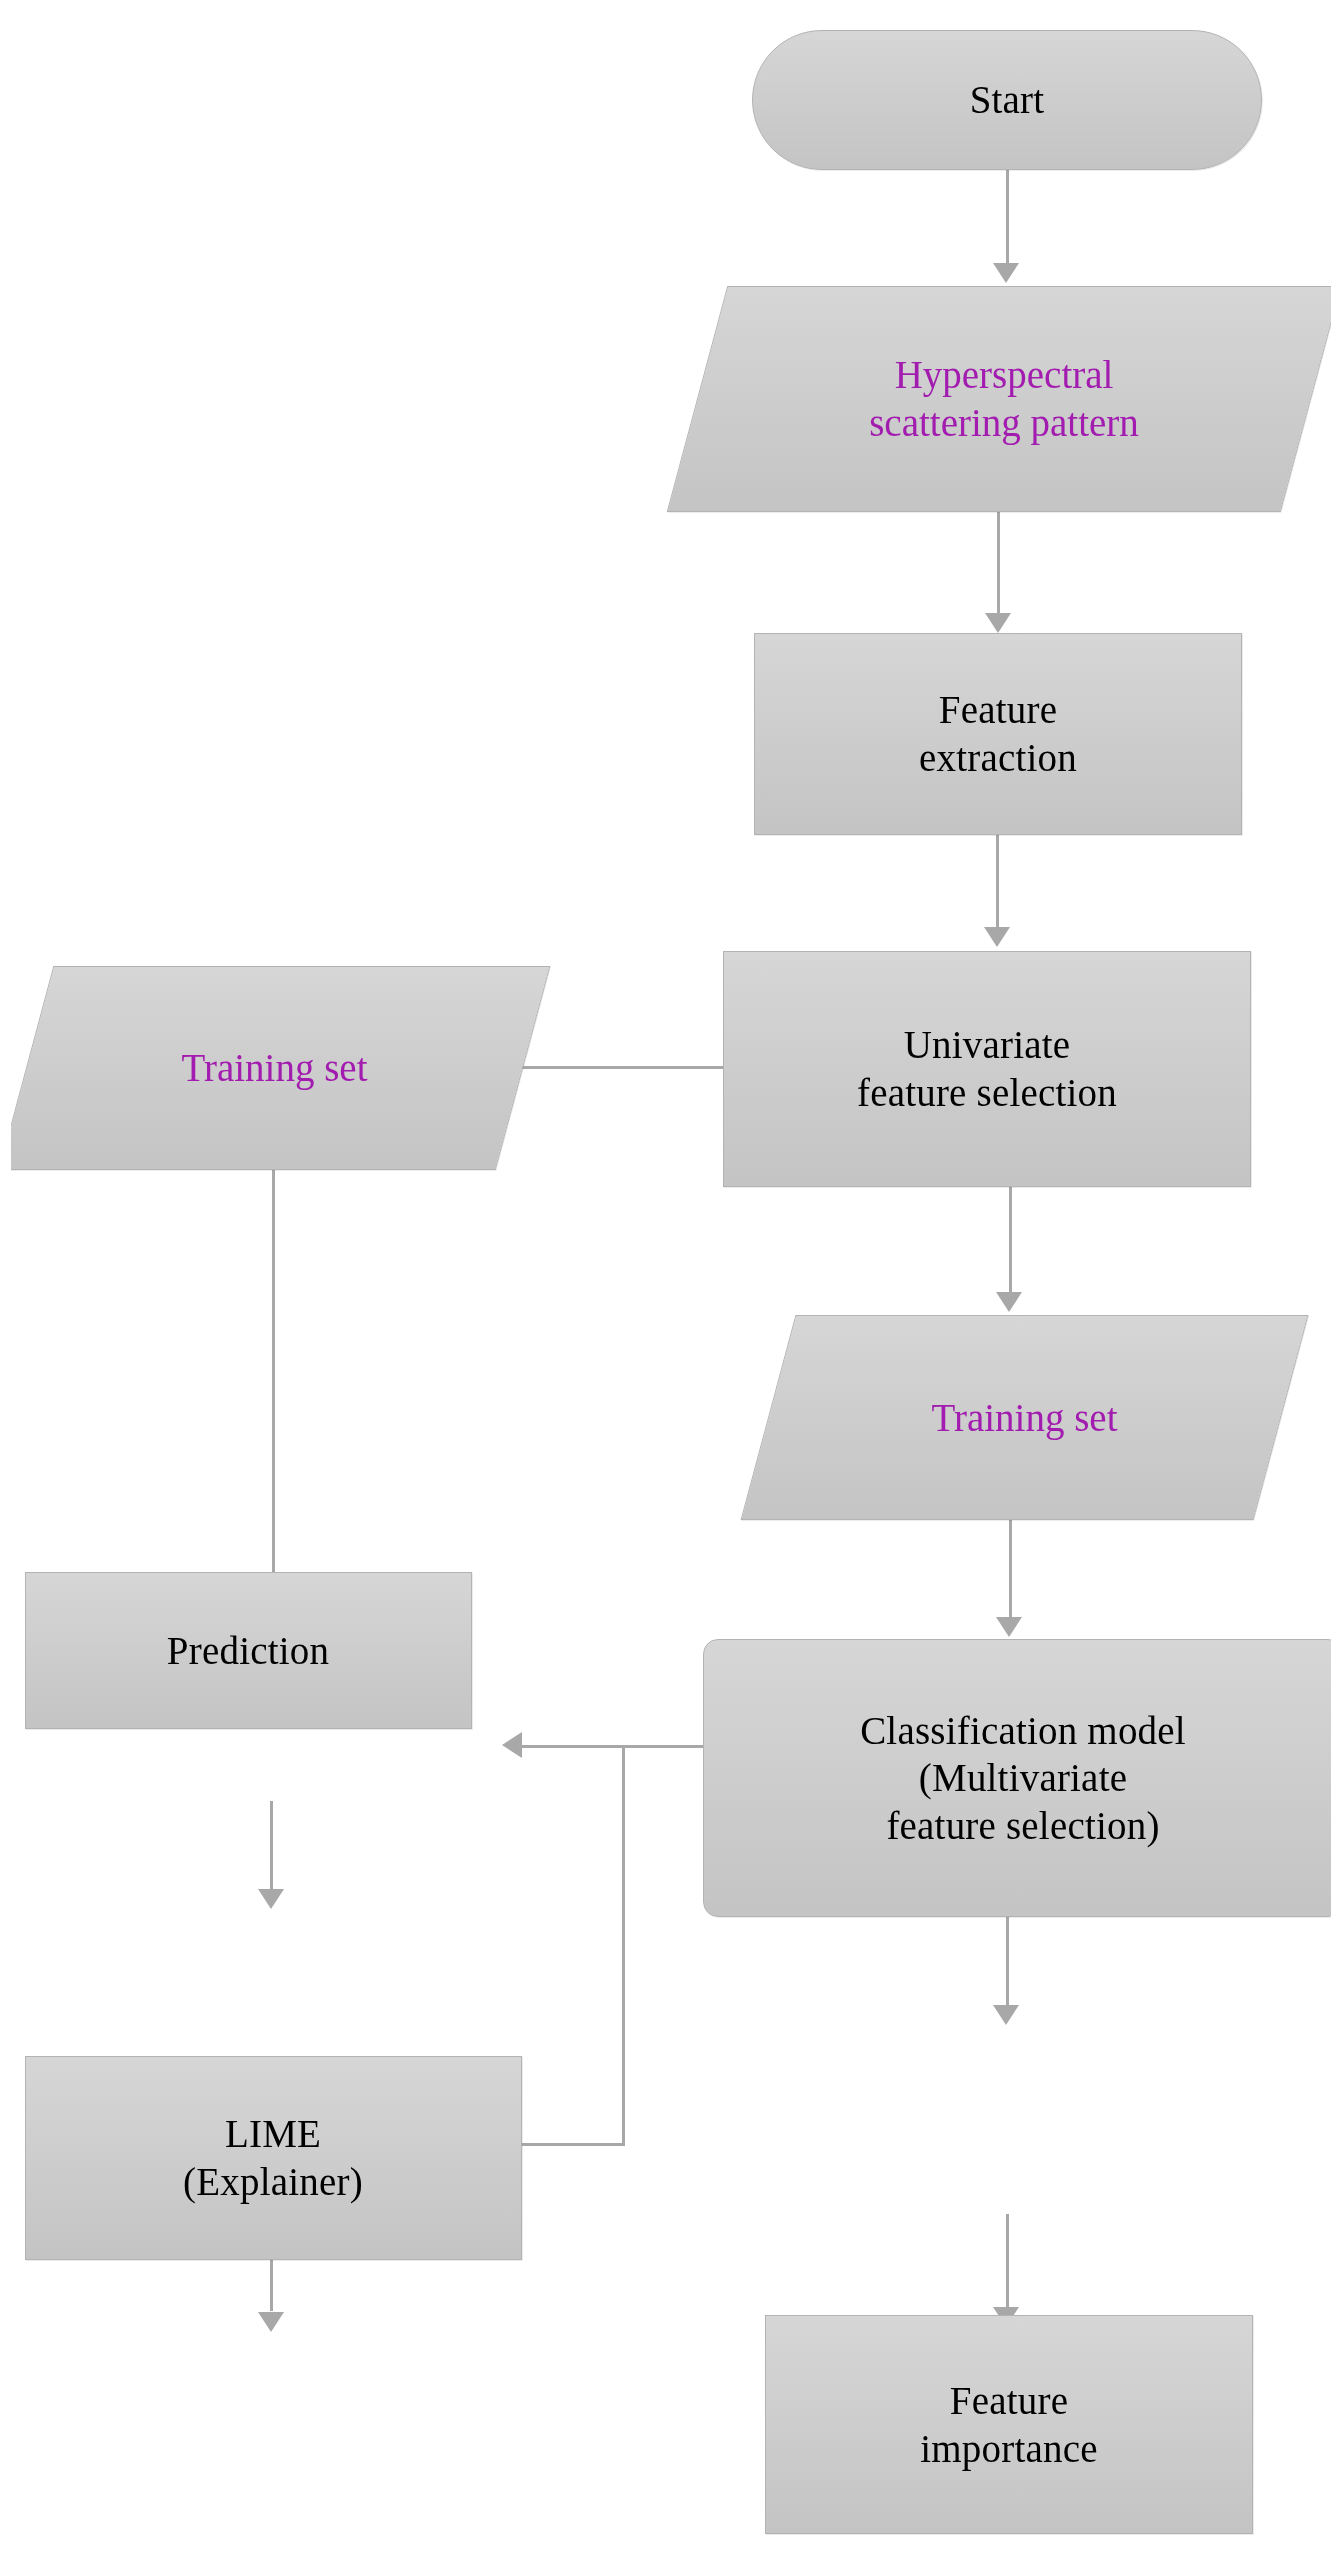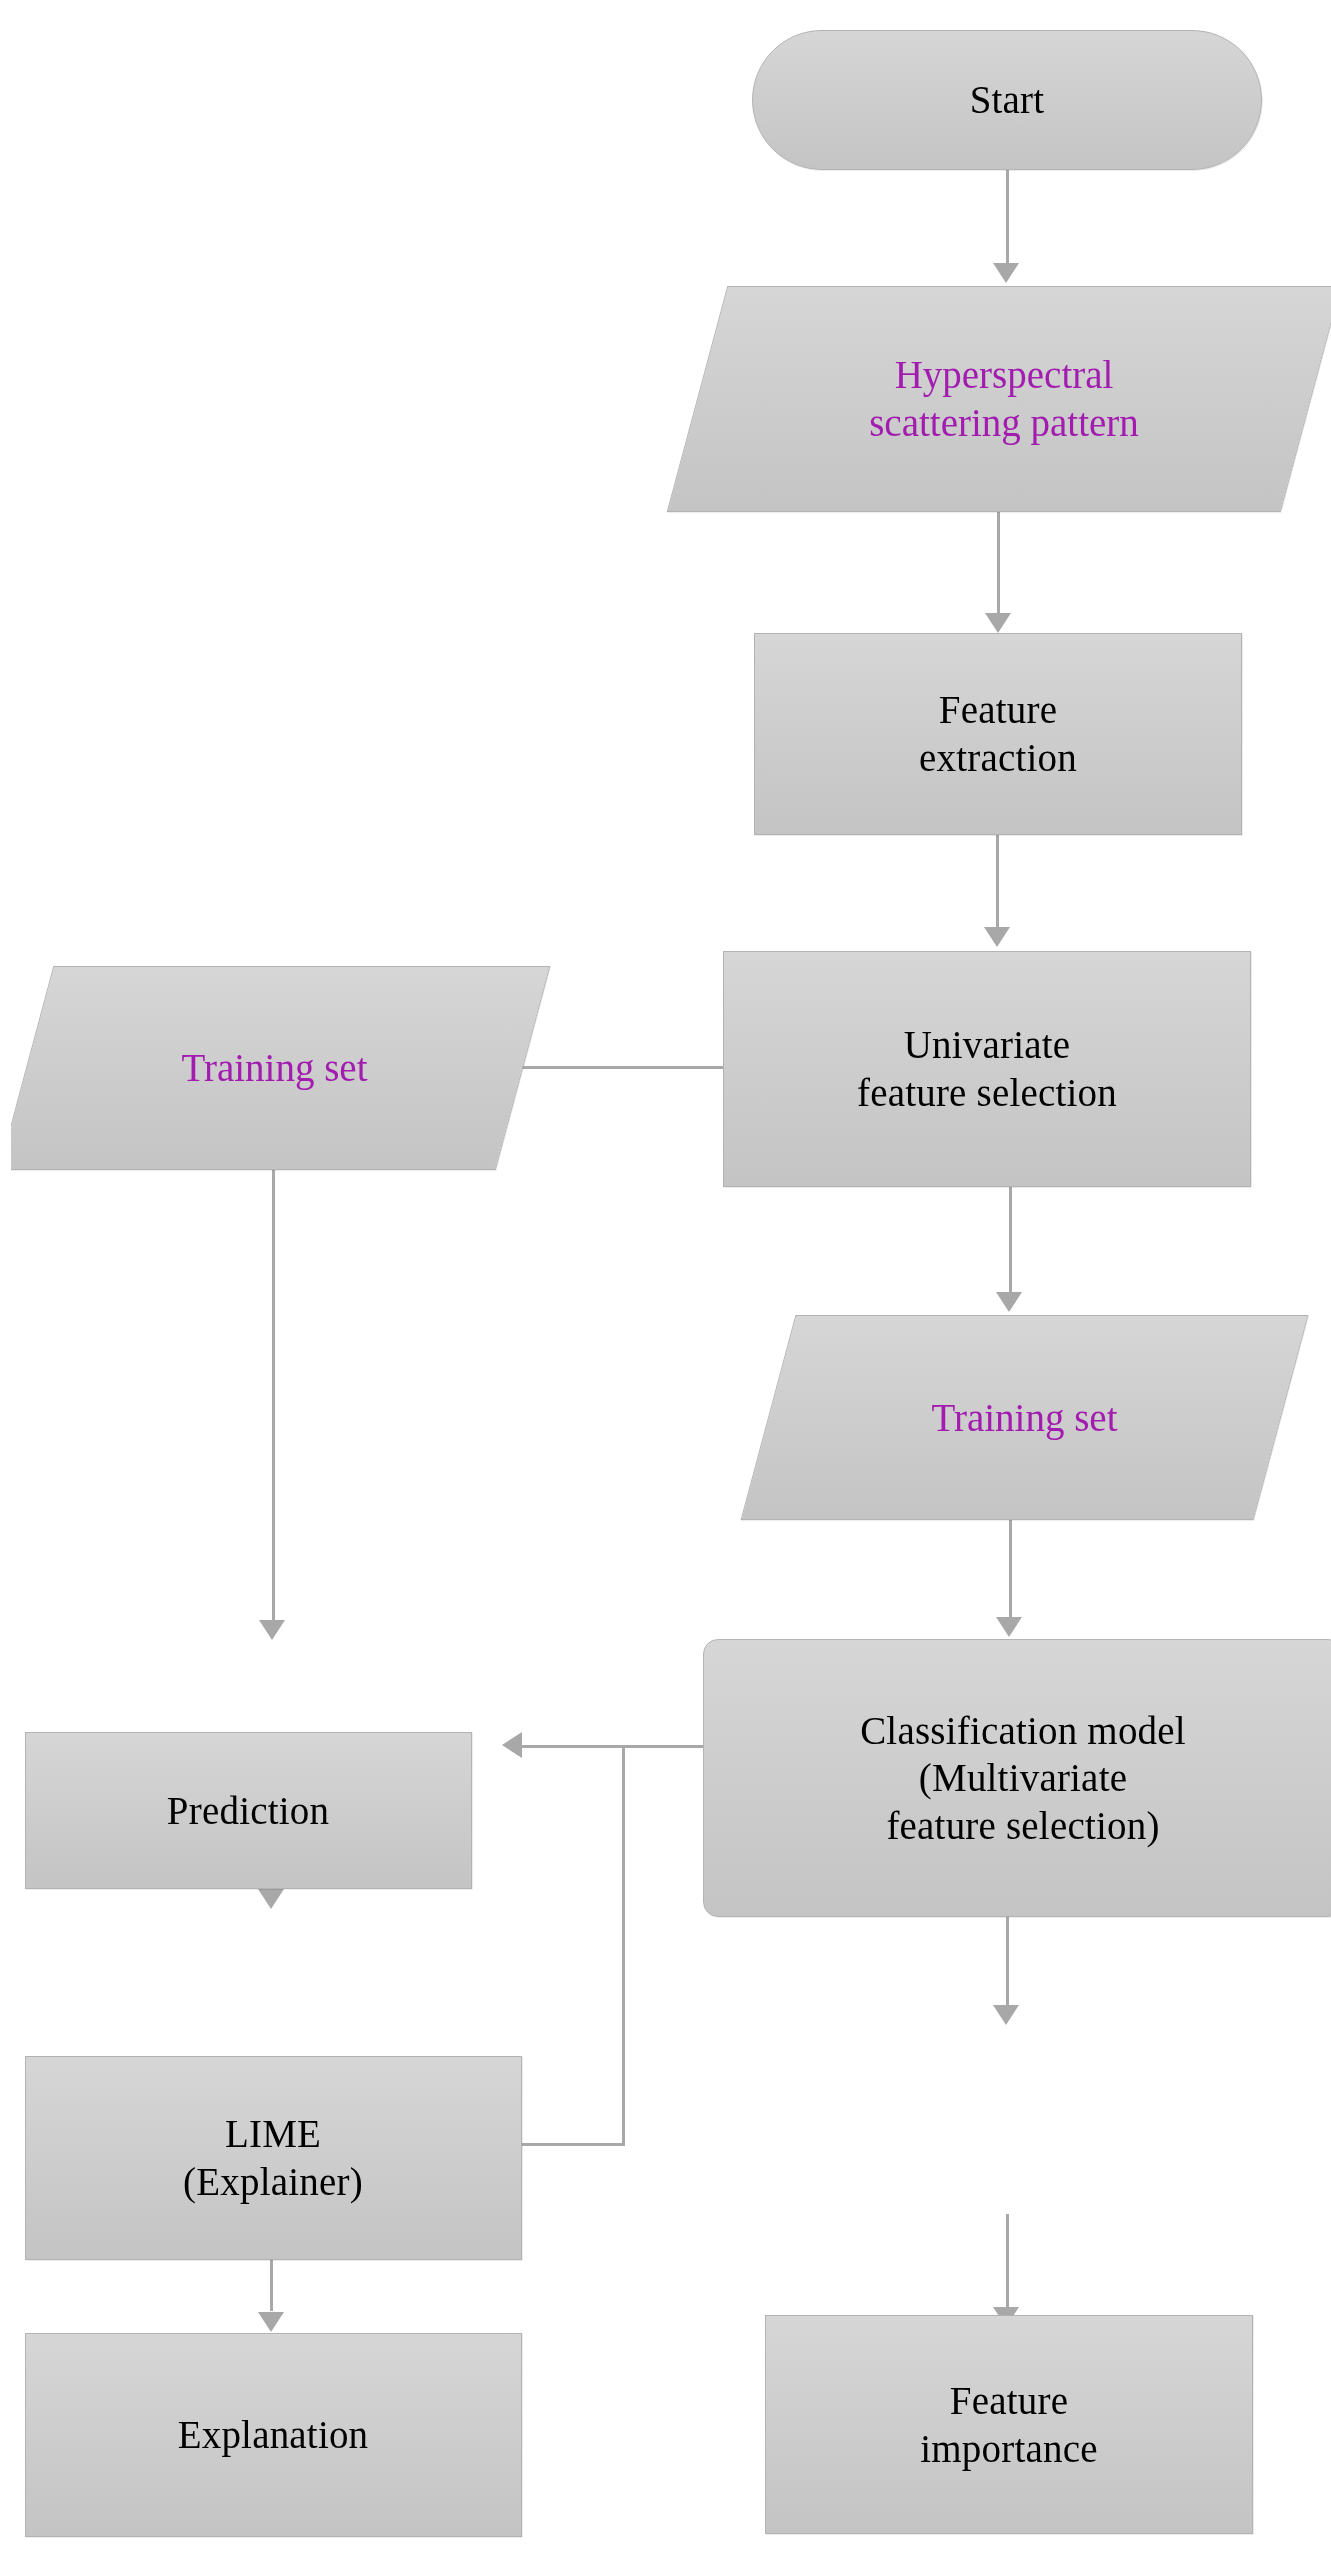--- a/index.html
+++ b/index.html
@@ -145,33 +145,30 @@
     <div class="shape"></div>
     <span class="label">Training set</span>
   </div>
 
   <div class="node" style="left:692px;top:1639px;width:640px;height:278px;border-radius:15px;">
     <span class="label">Classification model
 (Multivariate
 feature selection)</span>
   </div>
 
-  <div class="node" style="left:13.5px;top:1732px;width:447px;height:157px;">
+  <div class="node" style="left:13.5px;top:1572px;width:447px;height:157px;">
     <span class="label">Prediction</span>
   </div>
 
   <div class="node" style="left:13.5px;top:2056px;width:497px;height:204px; top:2056px;">
     <span class="label">LIME
 (Explainer)</span>
   </div>
 
 
-  <div class="node" style="left:13.5px;top:2333px;width:497px;height:204px;">
-    <span class="label">Explanation</span>
-  </div>
 
   <div class="node" style="left:754px;top:2315px;width:488px;height:219px;">
     <span class="label">Feature
 importance</span>
   </div>
 
 </div>
 
 
 </body></html>

